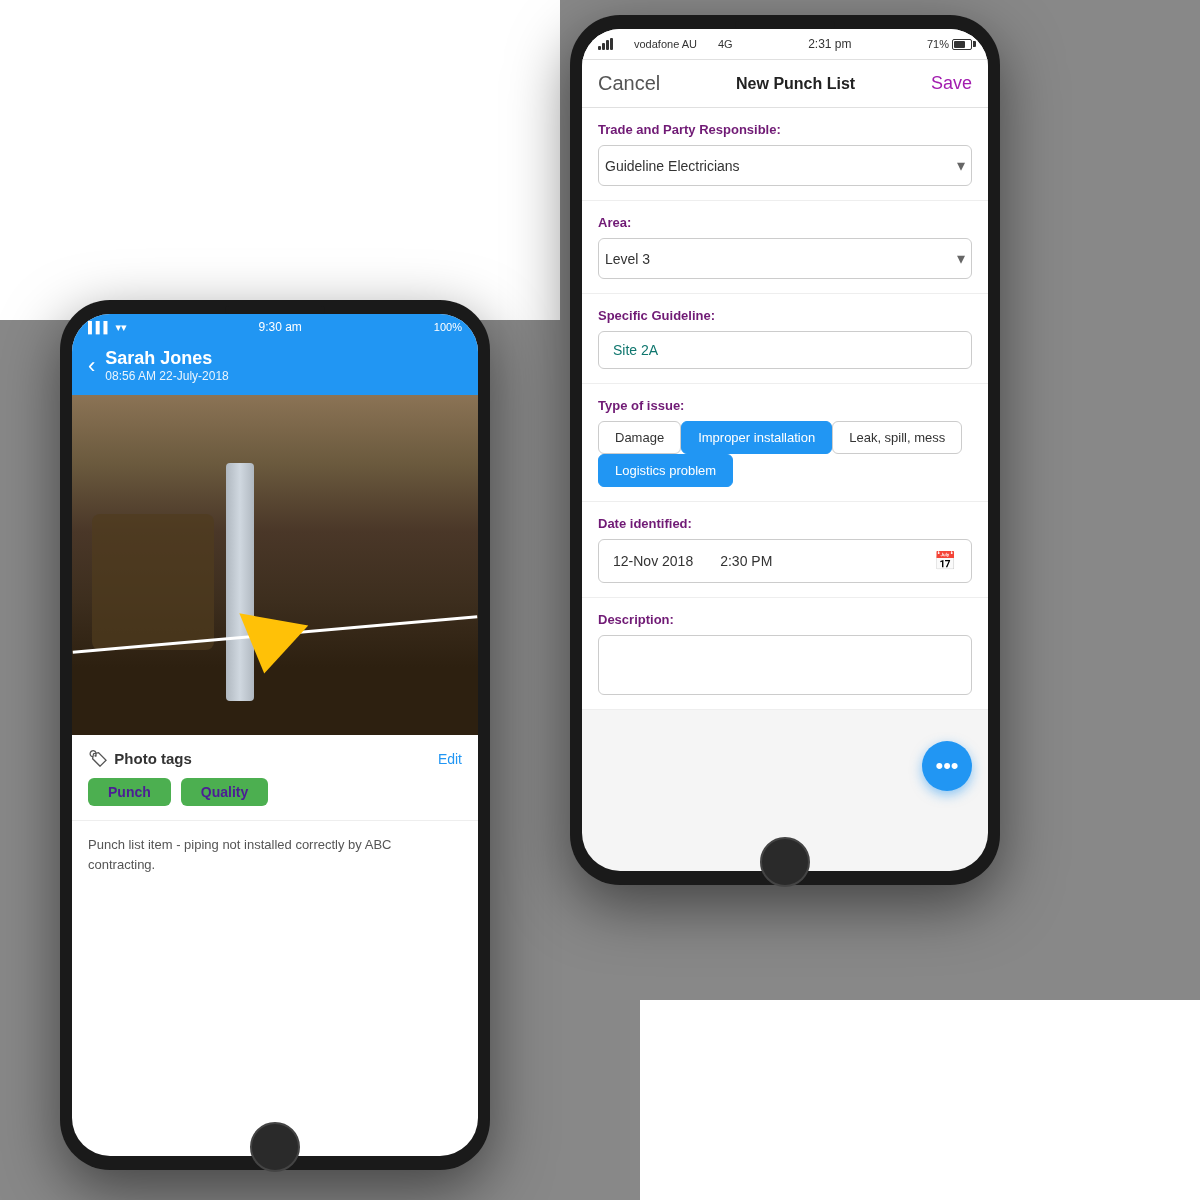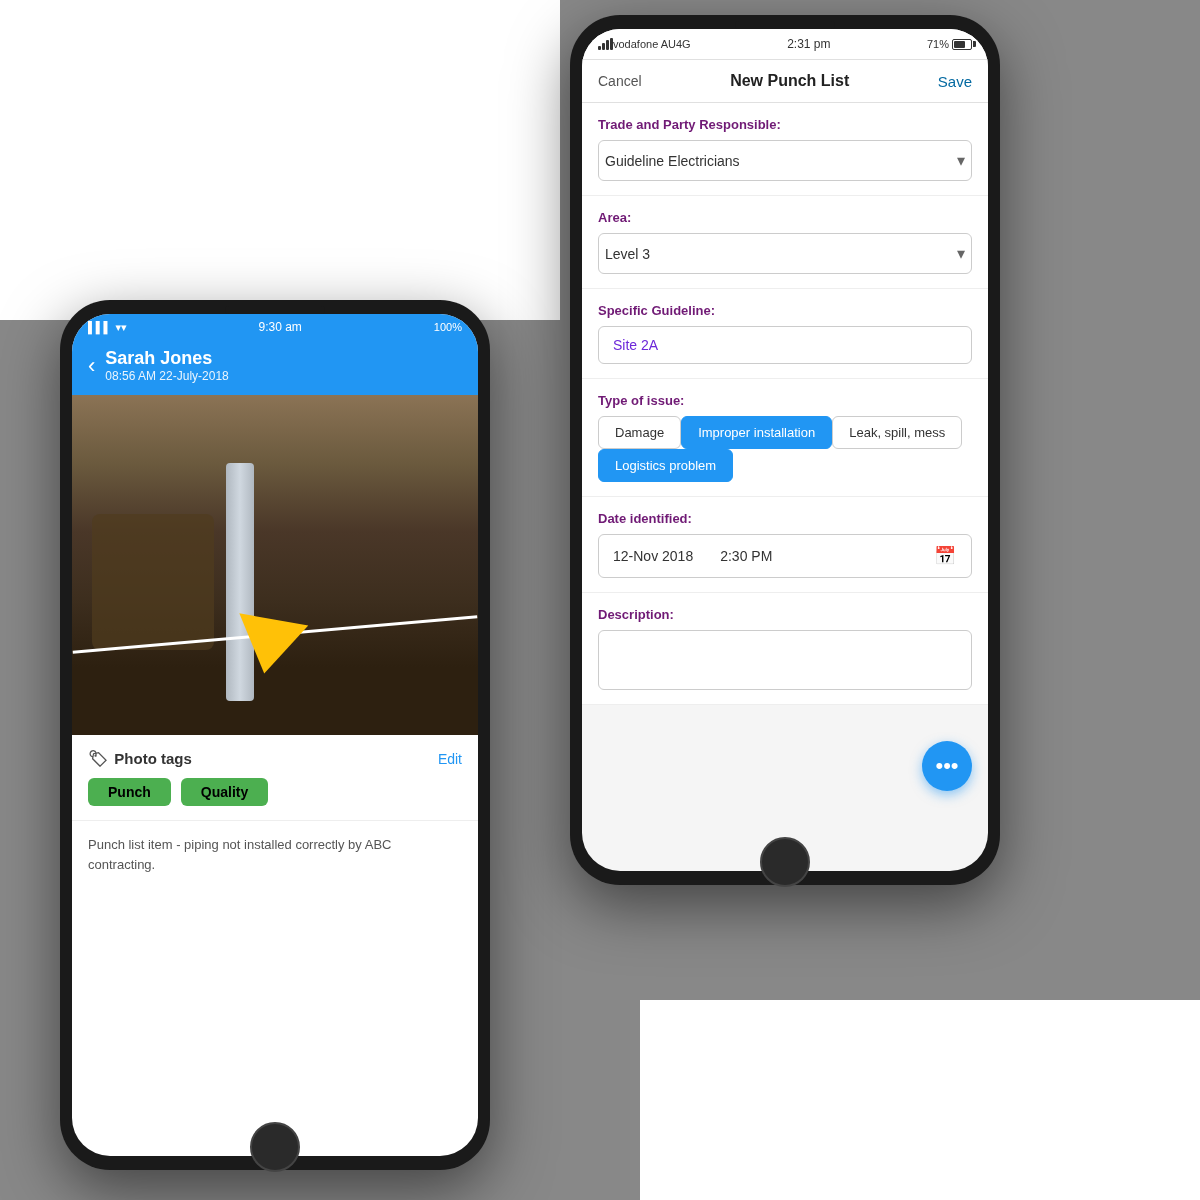--- a/index.html
+++ b/index.html
@@ -209,21 +209,21 @@
       font-weight: 500;
     }
 
     .tags-row {
       display: flex;
       gap: 10px;
     }
 
     .tag-badge {
       background: #4CAF50;
-      color: #000000;
+      color: #4c1d95;
       padding: 6px 20px;
       border-radius: 6px;
       font-size: 14px;
       font-weight: 600;
     }
 
     
     .description-section {
       padding: 14px 16px;
     }
@@ -293,21 +293,21 @@
       padding: 8px 16px;
       display: flex;
       justify-content: space-between;
       align-items: center;
       border-bottom: 1px solid #e0e0e0;
     }
 
     .statusbar-signal {
       display: flex;
       align-items: center;
-      gap: 0;
+      gap: 21px;
       font-size: 11px;
     }
 
     .signal-bars {
       display: flex;
       align-items: flex-end;
       gap: 1px;
       height: 12px;
     }
 
@@ -358,32 +358,32 @@
       background: white;
       padding: 12px 16px;
       display: flex;
       justify-content: space-between;
       align-items: center;
       border-bottom: 1px solid #e0e0e0;
     }
 
     .phone2-header .cancel {
       color: #555;
-      font-size: 14px;
+      font-size: 20px;
     }
 
     .phone2-header .title {
       font-size: 16px;
       font-weight: 600;
       color: #222;
     }
 
     .phone2-header .save {
-      color: #0369a1;
-      font-size: 15px;
+      color: #a21caf;
+      font-size: 18px;
       font-weight: 500;
     }
 
     
     .form-content {
       background: white;
       flex: 1;
       overflow-y: auto;
       padding: 0;
     }
@@ -417,21 +417,21 @@
       color: #666;
       font-size: 16px;
     }
 
     .form-input {
       width: 100%;
       padding: 10px 14px;
       border: 1.5px solid #ccc;
       border-radius: 6px;
       font-size: 14px;
-      color: #6d28d9;
+      color: #0f766e;
       background: white;
     }
 
     .issue-types {
       display: flex;
       flex-wrap: wrap;
     }
 
     .issue-btn {
       padding: 8px 16px;

